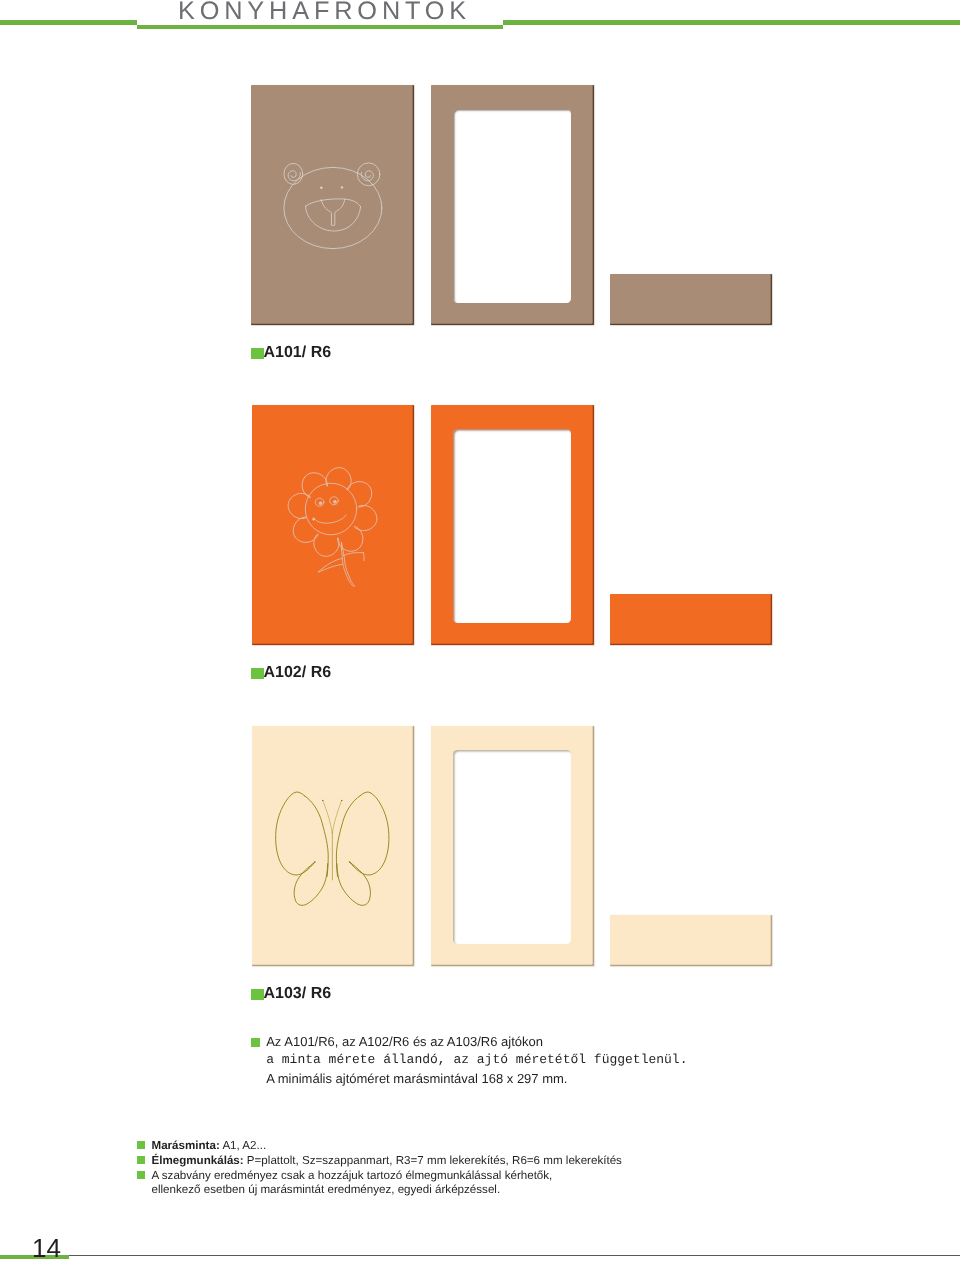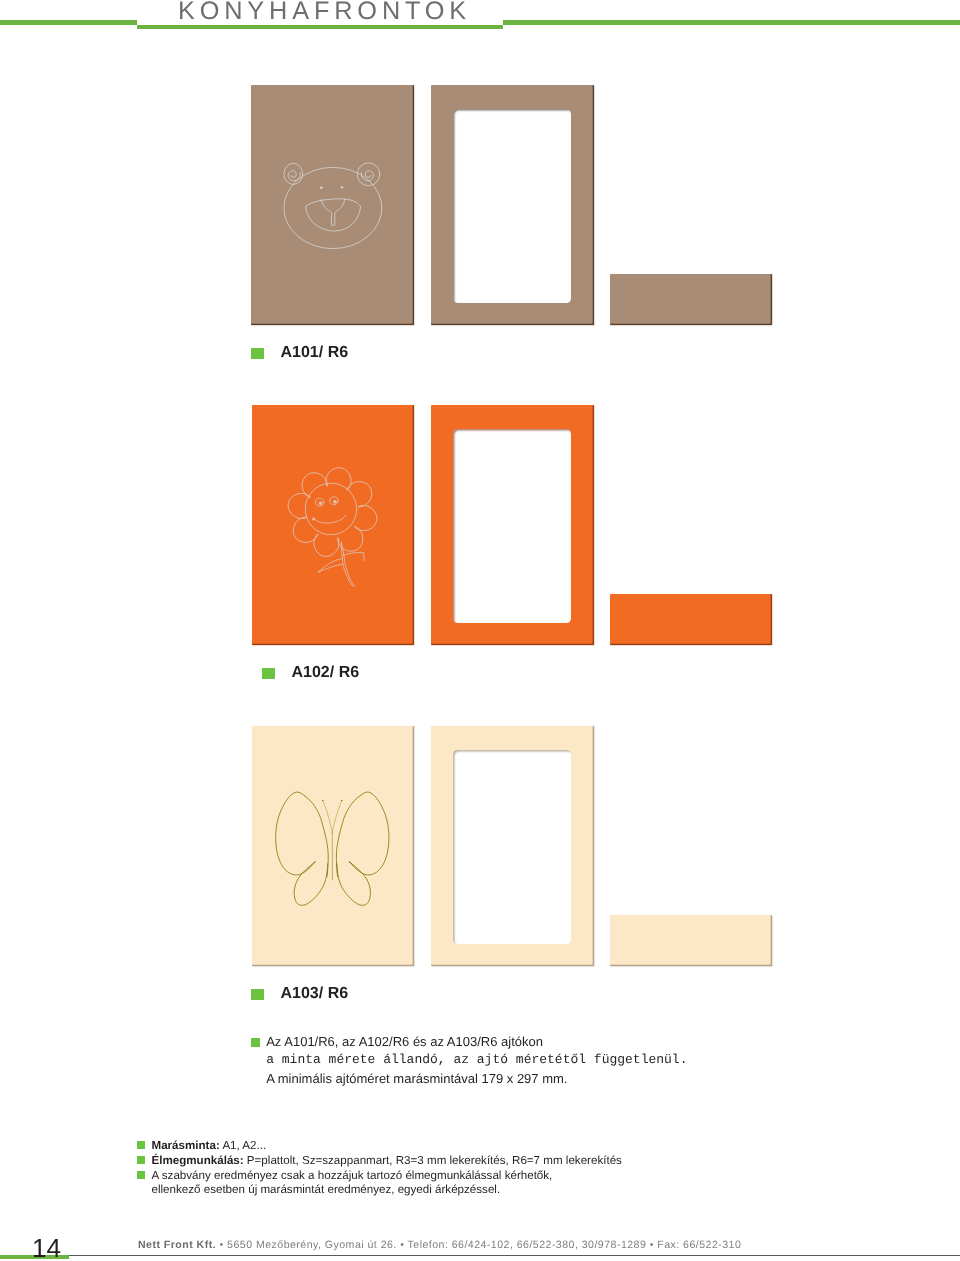--- a/index.html
+++ b/index.html
@@ -20,21 +20,21 @@
   .door-shadow{box-shadow:inset -1.3px -1.3px 0 var(--edge), 0.7px 0.7px 0.9px var(--cast);}
   .g1{--edge:rgba(52,34,18,0.72); --cast:rgba(150,130,115,0.30); --win:rgba(70,46,26,0.62);}
   .g2{--edge:rgba(88,30,6,0.60); --cast:rgba(190,130,95,0.30); --win:rgba(110,40,8,0.58);}
   .g3{--edge:rgba(120,104,72,0.55); --cast:rgba(190,180,160,0.38); --win:rgba(120,104,72,0.52);}
   .frame-win{position:absolute;background:#fff;border-radius:4.5px;
     box-shadow:inset 1.5px 1.5px 1.8px var(--win);}
 
   
   .code-row{position:absolute;display:flex;align-items:center;}
   .code-sq{width:12.5px;height:11px;background:#6bc33f;display:inline-block;}
-  .code-txt{font-size:16px;font-weight:700;color:#231f20;margin-left:17px;letter-spacing:0;
+  .code-txt{font-size:16px;font-weight:700;color:#231f20;margin-left:0;letter-spacing:0;
     font-family:"Liberation Sans",sans-serif;}
 
   
   .note{position:absolute;left:266.2px;top:1033px;}
   .note-sq{position:absolute;left:-15px;top:5.3px;width:9px;height:8.3px;background:#6bc33f;}
   .note-txt{position:absolute;left:0;top:0;font-size:13px;line-height:18.3px;color:#231f20;
     white-space:nowrap;font-family:"Liberation Sans",sans-serif;}
 
   
   .specs{position:absolute;left:151.5px;top:1139px;}
@@ -146,21 +146,21 @@
           <path d="M56.4 79.5 C57.6 85.2 59.2 92.0 59.8 99.0 C60.3 105.2 63.8 112.6 65.3 116.4 C66.5 119.3 68.4 121.7 69.8 123.3"></path>
           <path d="M57.0 95.6 C51.2 96.0 41.2 101.6 33.0 109.3 C41.4 105.6 51.4 101.8 57.4 101.4"></path>
           <path d="M58.4 92.6 C62.2 90.2 70.0 89.5 74.5 89.6 L78.5 89.8"></path>
           <path d="M78.5 89.8 C79.1 92.0 79.2 95.2 78.8 97.6"></path>
         </g>
       </svg>
     </div>
     <div class="door door-shadow" style="left:431px;top:405px;width:163px;height:240px;background:#f26b22;"></div>
     <div class="frame-win" style="left:453px;top:429px;width:118px;height:194px;"></div>
     <div class="door door-shadow" style="left:610px;top:594px;width:162px;height:51px;background:#f26b22;"></div>
-    <div class="code-row" style="left:262px;top:664px;">
+    <div class="code-row" style="left:251px;top:664px;">
       <span class="code-sq"></span>
       <span class="code-txt">A102/ R6</span>
     </div>
   </div>
 
   <div class="group g3" style="top:0;">
     <div class="door door-shadow" style="left:252px;top:726px;width:162px;height:240px;background:#fce8c6;overflow:hidden;">
       <svg class="art" style="left:20px;top:60px;" width="122" height="126" viewBox="0 0 122 126">
         <defs>
           <g id="bwing">
@@ -207,39 +207,38 @@
     <div class="code-row" style="left:251px;top:985px;">
       <span class="code-sq"></span>
       <span class="code-txt">A103/ R6</span>
     </div>
   </div>
 
   <div class="note">
     <span class="note-sq"></span>
     <div class="note-txt" style="top:0px;">Az A101/R6, az A102/R6 és az A103/R6 ajtókon</div>
     <div class="note-txt" style="top:18.3px;font-family:Liberation Mono, monospace;">a minta mérete állandó, az ajtó méretétől függetlenül.</div>
-    <div class="note-txt" style="top:36.6px;">A minimális ajtóméret marásmintával 179 x 297 mm.</div>
+    <div class="note-txt" style="top:36.6px;">A minimális ajtóméret marásmintával 168 x 297 mm.</div>
   </div>
 
   <div class="specs">
     <div class="spec-row">
       <span class="spec-sq"></span>
       <span class="spec-txt"><b>Marásminta:</b><span> A1, A2...</span></span>
     </div>
     <div class="spec-row">
       <span class="spec-sq"></span>
-      <span class="spec-txt"><b>Élmegmunkálás:</b><span> P=plattolt, Sz=szappanmart, R3=3 mm lekerekítés, R6=7 mm lekerekítés</span></span>
+      <span class="spec-txt"><b>Élmegmunkálás:</b><span> P=plattolt, Sz=szappanmart, R3=7 mm lekerekítés, R6=6 mm lekerekítés</span></span>
     </div>
     <div class="spec-row">
       <span class="spec-sq"></span>
       <span class="spec-txt">A szabvány eredményez csak a hozzájuk tartozó élmegmunkálással kérhetők,</span>
     </div>
     <div class="spec-row">
       <span class="spec-txt">ellenkező esetben új marásmintát eredményez, egyedi árképzéssel.</span>
     </div>
   </div>
 
   <div class="foot-rule"></div>
   <div class="foot-green"></div>
   <div class="foot-num">14</div>
-  <div class="foot-txt"><b>Nett Front Kft.</b><span> • 5650 Mezőberény, Gyomai út 26. • Telefon: 66/424-102, 66/522-380, 30/978-1289 • Fax: 66/522-310</span></div>
 
 </div>
 
 </body></html>

